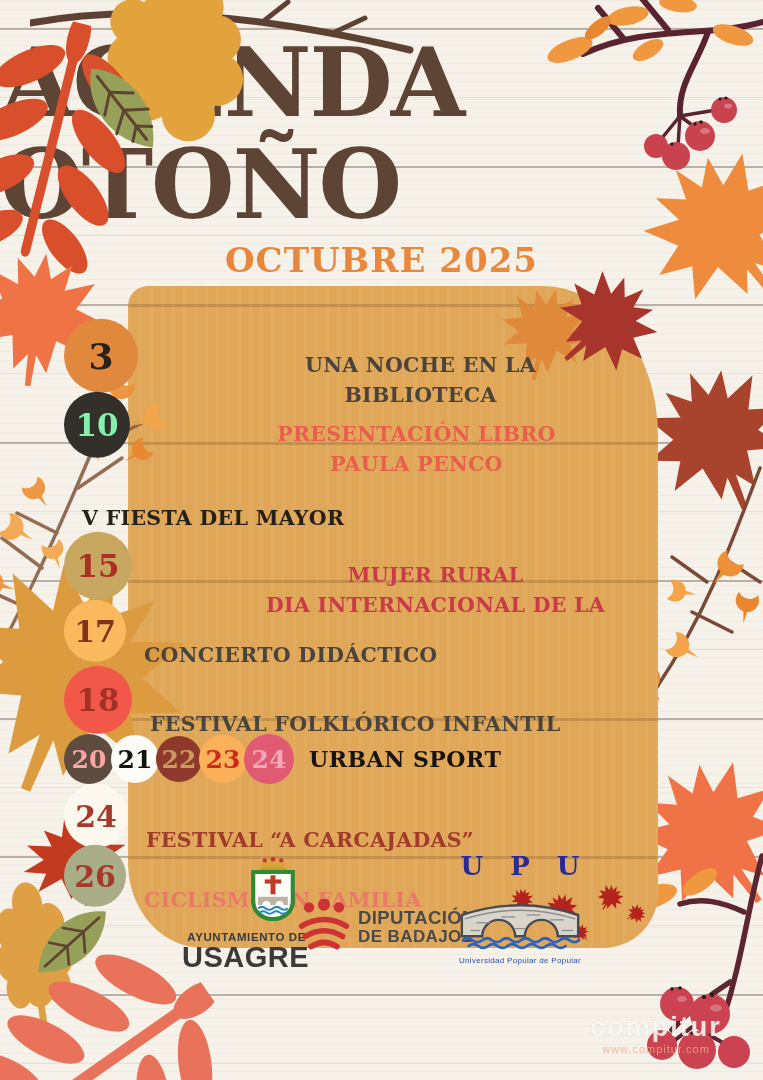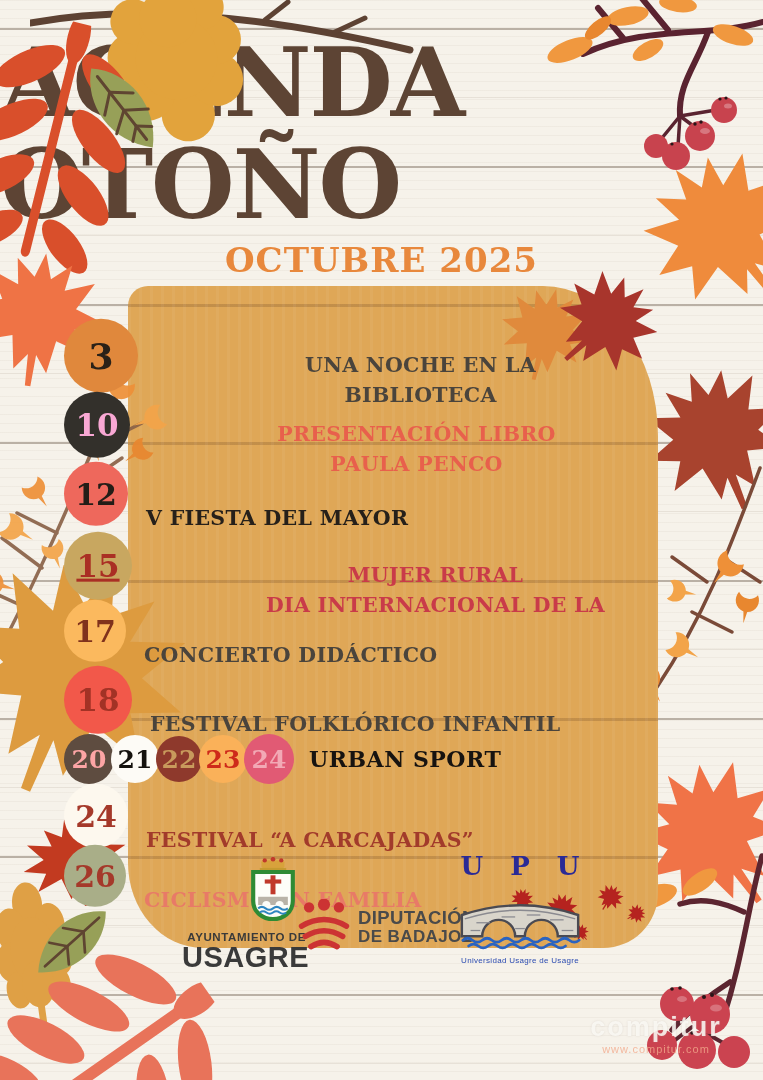--- a/index.html
+++ b/index.html
@@ -356,40 +356,37 @@
     <div class="badge" style="width: 74px; height: 74px; font-size: 36px; background-color: rgb(224, 136, 60); color: rgb(42, 33, 24);">
       <span>3</span>
     </div>
     <div class="etitle center" style="color: rgb(74, 68, 60);">
       <div>UNA NOCHE EN LA</div>
         <div>BIBLIOTECA</div>
     </div>
   </div>
 
   <div class="event" style="top:425px">
-    <div class="badge" style="width: 66px; height: 66px; font-size: 31px; background-color: rgb(51, 48, 43); color: #f9a8d4;">
+    <div class="badge" style="width: 66px; height: 66px; font-size: 31px; background-color: rgb(51, 48, 43); color: #86efac;">
       <span>10</span>
     </div>
     <div class="etitle center" style="color: rgb(232, 96, 76);">
       <div>PRESENTACIÓN LIBRO</div>
         <div>PAULA PENCO</div>
     </div>
   </div>
 
   <div class="event" style="top:494px">
-    <div class="badge" style="width: 64px; height: 64px; font-size: 30px; background-color: rgb(238, 104, 92); color: rgb(35, 29, 23);">
-      <span>12</span>
-    </div>
     <div class="etitle" style="color: rgb(38, 32, 26);">
       <div>V FIESTA DEL MAYOR</div>
     </div>
   </div>
 
   <div class="event" style="top:566px">
-    <div class="badge" style="width: 68px; height: 68px; font-size: 31px; background-color: rgb(200, 167, 96); color: rgb(170, 47, 36); text-decoration: underline;">
+    <div class="badge" style="width: 68px; height: 68px; font-size: 31px; background-color: rgb(200, 167, 96); color: rgb(170, 47, 36);">
       <span>15</span>
     </div>
     <div class="etitle center" style="margin-right: 24px; color: rgb(201, 59, 73);">
       <div>MUJER RURAL</div>
         <div>DIA INTERNACIONAL DE LA</div>
     </div>
   </div>
 
   <div class="event" style="top:631px">
     <div class="badge" style="width: 62px; height: 62px; font-size: 30px; background-color: rgb(251, 185, 94); color: rgb(128, 50, 28);">
@@ -505,21 +502,21 @@
               <path d="M14 52 H24"></path>
               <path d="M108 52 H120"></path>
               <path d="M60 50 H70"></path>
           </g>
           <g fill="none" stroke="#2a63c0" stroke-width="2.8" stroke-linecap="round">
             <path d="M6 62 q5 -4 10 0 t10 0 t10 0 t10 0 t10 0 t10 0 t10 0 t10 0 t10 0 t10 0 t10 0 t10 0"></path>
             <path d="M12 68 q5 -4 10 0 t10 0 t10 0 t10 0 t10 0 t10 0 t10 0 t10 0 t10 0 t10 0"></path>
           </g>
         </svg>
       </span>
-      <div class="sub">Universidad Usagre de Usagre</div>
+      <div class="sub">Universidad Popular de Popular</div>
     </div>
   </div>
 
   <div class="watermark">
     <div class="w1">compitur</div>
     <div class="w2">www.compitur.com</div>
   </div>
 
 </div>
 

